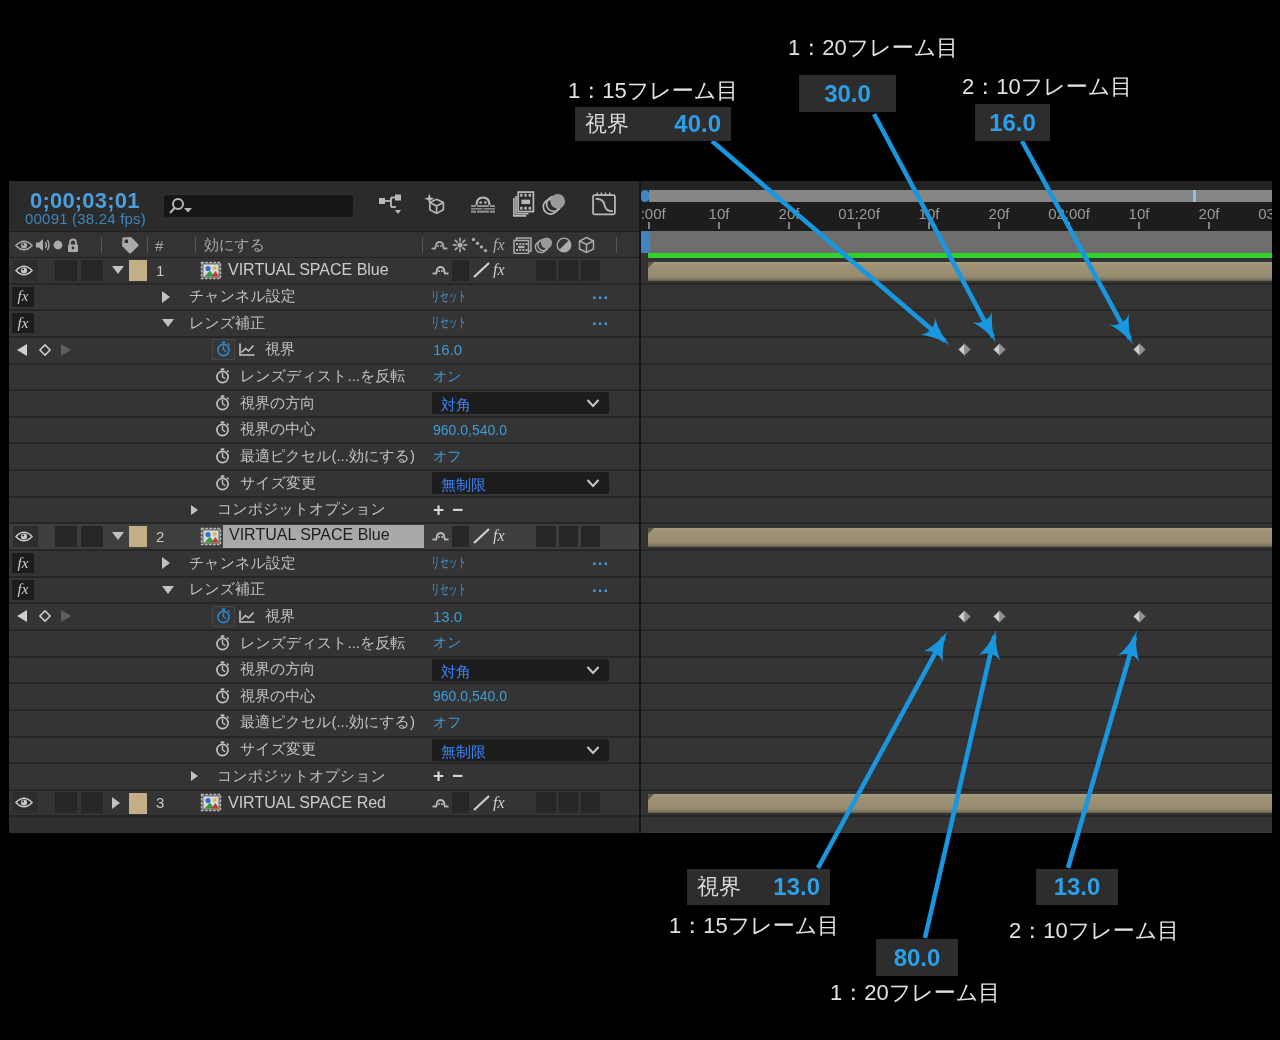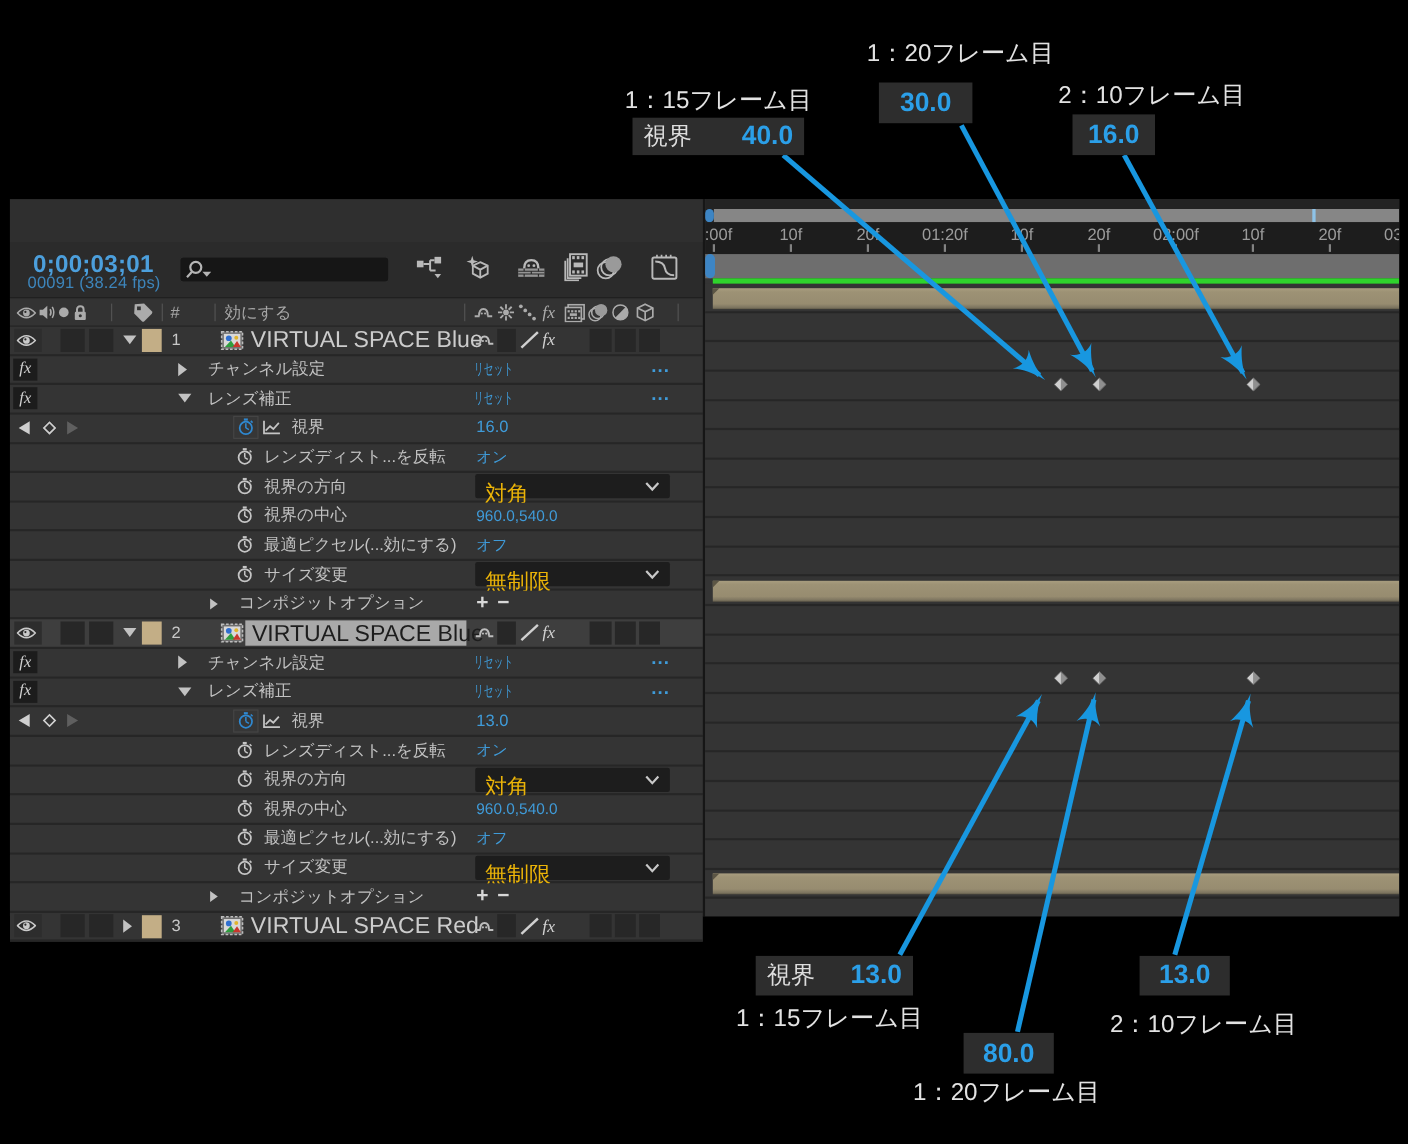--- a/index.html
+++ b/index.html
@@ -2,21 +2,21 @@
 <html><head>
 <meta charset="utf-8">
 <style>
   * { margin:0; padding:0; box-sizing:border-box; }
   html,body { width:1280px; height:1040px; background:#000; overflow:hidden; }
   body { font-family:"Liberation Sans", sans-serif; }
   #stage { position:absolute; left:0; top:0; width:1280px; height:1040px; background:#000; }
 
   
   #panel { position:absolute; left:9px; top:181px; width:1263px; height:652px; background:#2f2f2f; }
-  #left-pane { position:absolute; left:0; top:0; width:630px; height:652px; overflow:hidden;margin-top:39px; }
+  #left-pane { position:absolute; left:0; top:0; width:630px; height:652px; overflow:hidden; }
   #pane-divider { position:absolute; left:630px; top:0; width:2px; height:652px; background:#161616; }
   #right-pane { position:absolute; left:632px; top:0; width:631px; height:652px; overflow:hidden; background:#343434; }
 
   
   #header-left { position:absolute; left:0; top:0; width:630px; height:51px; background:#2b2b2b; border-bottom:1px solid #202020;}
   #timecode { position:absolute; left:21px; top:7px; font-size:22px; font-weight:bold; color:#4c9fdc; letter-spacing:0.2px; }
   #frame-info { position:absolute; left:16px; top:29px; font-size:15px; color:#3d85bb; letter-spacing:0.2px; }
   #search-box { position:absolute; left:154px; top:13px; width:191px; height:24px; background:#161616; border:1px solid #2e2e2e; border-radius:4px; }
   .toolbar-icon { position:absolute; top:10px; width:26px; height:26px; }
   .toolbar-icon svg { width:100%; height:100%; }
@@ -26,31 +26,31 @@
   .colsep { position:absolute; top:4px; width:1px; height:16px; background:#555; }
 
   
   #rows-left { position:absolute; left:0; top:77px; width:630px; }
   #rows-right { position:absolute; left:0; top:77px; width:631px; }
   .row { position:relative; width:100%; height:26.65px; background:#343434; border-bottom:2.5px solid #262626; }
   .row.sel { background:#3e3e3e; }
   .rcell { position:absolute; top:0; height:24.15px; display:flex; align-items:center; }
   .dark-box { position:absolute; top:1.5px; width:22px; height:21px; background:#272727; }
   .prop-name { font-size:15px; color:#c2c2c2; white-space:nowrap; }
-  .layer-name { font-size:21px; color:#cccccc; white-space:nowrap; }
+  .layer-name { font-size:16px; color:#cccccc; white-space:nowrap; }
   .blue-val { font-size:14px; color:#3f9bd9; white-space:nowrap; }
   .num { font-size:15px; color:#c8c8c8; }
   .tri { width:0; height:0; }
   .tri.down { border-left:6px solid transparent; border-right:6px solid transparent; border-top:8px solid #c2c2c2; }
   .tri.right { border-top:6px solid transparent; border-bottom:6px solid transparent; border-left:8px solid #c2c2c2; }
   .swatch { position:absolute; top:2px; width:18px; height:21px; background:#c3ae86; }
   .sel-name-bg { position:absolute; left:214px; top:0.5px; width:201px; height:23px; background:#a9a9a9; }
   .sel-name-bg .layer-name { color:#1d1d1d; position:absolute; left:6px; top:1px; }
   .dropdown { position:absolute; left:423px; top:1px; width:177px; height:22px; background:#1d1d1d; border-radius:2px; }
-  .dropdown .dd-label { position:absolute; left:9px; top:4px; font-size:20px; color:#eab308; }
+  .dropdown .dd-label { position:absolute; left:9px; top:4px; font-size:15px; color:#3b82f6; }
   .plusminus { font-size:19px; color:#d8d8d8; font-weight:bold; }
 
   
   #right-top { position:absolute; left:0; top:0; width:631px; height:21px; background:#232323; }
   #nav-bar { position:absolute; left:8px; top:9px; width:623px; height:11.5px; background:#868686; }
   #nav-handle { position:absolute; left:0px; top:9px; width:8px; height:11.5px; background:#3d85c4; border-radius:4px; }
   #nav-cti { position:absolute; top:9px; width:3px; height:11.5px; background:#8ec3e8; }
   #ruler { position:absolute; left:0; top:20.5px; width:631px; height:29.5px; background:#1d1d1d; overflow:hidden; }
   .ruler-label { position:absolute; top:3.5px; font-size:15px; color:#9b9b9b; transform:translateX(-50%); }
   .ruler-tick { position:absolute; top:20px; width:2px; height:7.5px; background:#828282; }
@@ -883,21 +883,21 @@
       <line x1="1068" y1="868" x2="1135" y2="637" marker-end="url(#arrowhead)"></line>
     </g>
   </svg>
 
   <div class="ann-label" style="left:568px; top:76px;">1：15フレーム目</div>
   <div class="ann-box withfield" style="left:575px; top:107px; width:156px; height:34px;">
     <span class="fieldname">視界</span>
     <span class="val">40.0</span>
   </div>
   <div class="ann-label" style="left:788px; top:33px;">1：20フレーム目</div>
-  <div class="ann-box" style="left:799px; top:75px; width:85px; height:37px;">
+  <div class="ann-box" style="left:799px; top:75px; width:97px; height:37px;">
     <span class="val">30.0</span>
   </div>
   <div class="ann-label" style="left:962px; top:72px;">2：10フレーム目</div>
   <div class="ann-box" style="left:975px; top:104px; width:75px; height:37px;">
     <span class="val">16.0</span>
   </div>
 
   <div class="ann-box withfield" style="left:687px; top:869px; width:143px; height:36px;">
     <span class="fieldname">視界</span>
     <span class="val">13.0</span>

